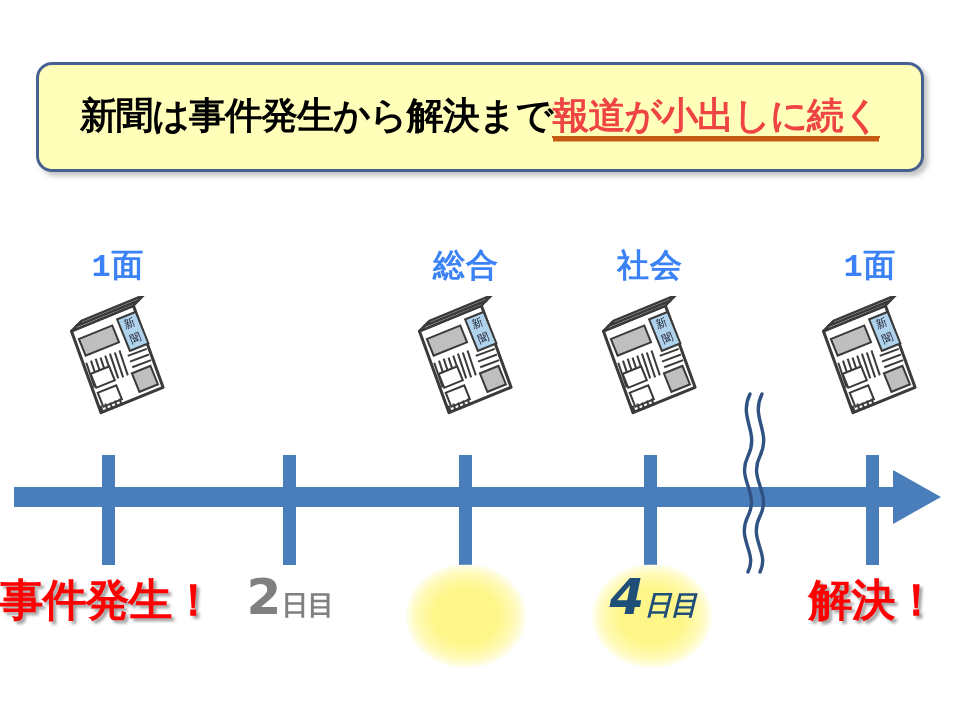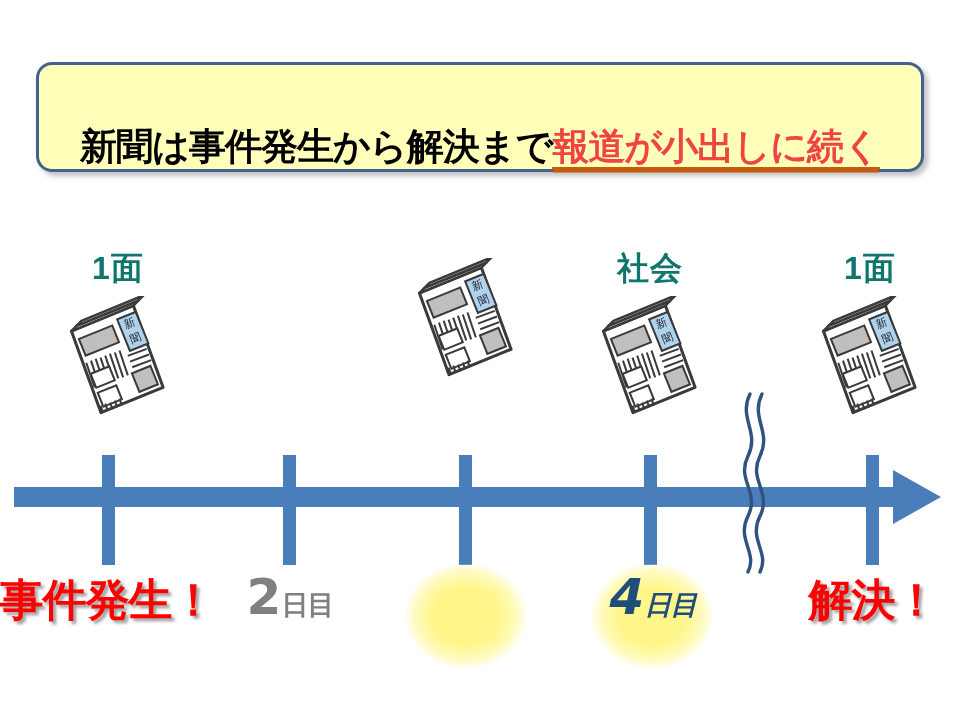--- a/index.html
+++ b/index.html
@@ -16,21 +16,21 @@
   
   .banner{
     position:absolute;
     left:36px;top:62px;
     width:888px;height:110px;
     box-sizing:border-box;
     background:#FFFFB9;
     border:3px solid #46618F;
     border-radius:16px;
     box-shadow:4px 4px 5px rgba(120,120,120,.45);
-    display:flex;align-items:flex-end;justify-content:center;
+    display:flex;align-items:center;justify-content:center;
   }
   .banner-text{
     white-space:nowrap;
     font-family:"DejaVu Sans","Liberation Sans",sans-serif;
     font-weight:bold;
     font-size:37px;
     letter-spacing:-1px;
     line-height:1;
     display:flex;align-items:baseline;
   }
@@ -39,24 +39,24 @@
     color:#ef4444;
     position:relative;
     padding-bottom:2px;
     border-bottom:2.5px solid #C55A11;
     box-shadow:0 4.5px 0 -1px #C55A11;
   }
 
   
   .paper-group{position:absolute;width:140px;text-align:center;}
   .paper-label{
-    font-family:Liberation Sans, sans-serif;
+    font-family:Liberation Mono, monospace;
     font-weight:bold;
     font-size:32px;
-    color:#0f766e;
+    color:#3b82f6;
     line-height:1;
     letter-spacing:1px;
     height:38px;
   }
   .paper-icon{width:120px;height:120px;margin:6px auto 0;display:block;}
 
   
   .axis-line{
     position:absolute;
     left:14px;top:487px;
@@ -168,20 +168,21 @@
             <line x1="38" y1="104" x2="39" y2="111"></line>
           <line x1="43" y1="104" x2="44" y2="111"></line>
             <line x1="48" y1="103" x2="49" y2="110"></line>
           <line x1="53" y1="102" x2="54" y2="109"></line>
         </g>
       </g>
     </svg>
   </div>
 
   <div class="paper-group" style="left:396px;top:252px;">
+    <div class="paper-label">総合</div>
     <svg class="paper-icon" viewBox="0 0 120 120">
       <g transform="rotate(-12 60 62)">
         <path d="M20 26 L86 14 L98 100 L32 112 Z" fill="#ffffff" stroke="#3a3a3a" stroke-width="3" stroke-linejoin="round"></path>
         <path d="M20 26 L26 22 L92 10 L86 14 Z" fill="#ffffff" stroke="#3a3a3a" stroke-width="2.5" stroke-linejoin="round"></path>
         <path d="M26 22 L32 18 L98 6 L92 10 Z" fill="#ffffff" stroke="#3a3a3a" stroke-width="2.5" stroke-linejoin="round"></path>
         <rect x="70" y="22" width="20" height="34" fill="#AFD3EC" stroke="#3a3a3a" stroke-width="2" transform="rotate(-10 80 39)"></rect>
         <text x="80" y="34" font-size="11" font-family="'DejaVu Sans',sans-serif" fill="#223" text-anchor="middle" transform="rotate(-10 80 39)">新</text>
         <text x="80" y="50" font-size="11" font-family="'DejaVu Sans',sans-serif" fill="#223" text-anchor="middle" transform="rotate(-10 80 39)">聞</text>
         <rect x="27" y="32" width="36" height="18" fill="#BFBFBF" stroke="#3a3a3a" stroke-width="2" transform="rotate(-10 45 41)"></rect>
         <g stroke="#3a3a3a" stroke-width="2">

